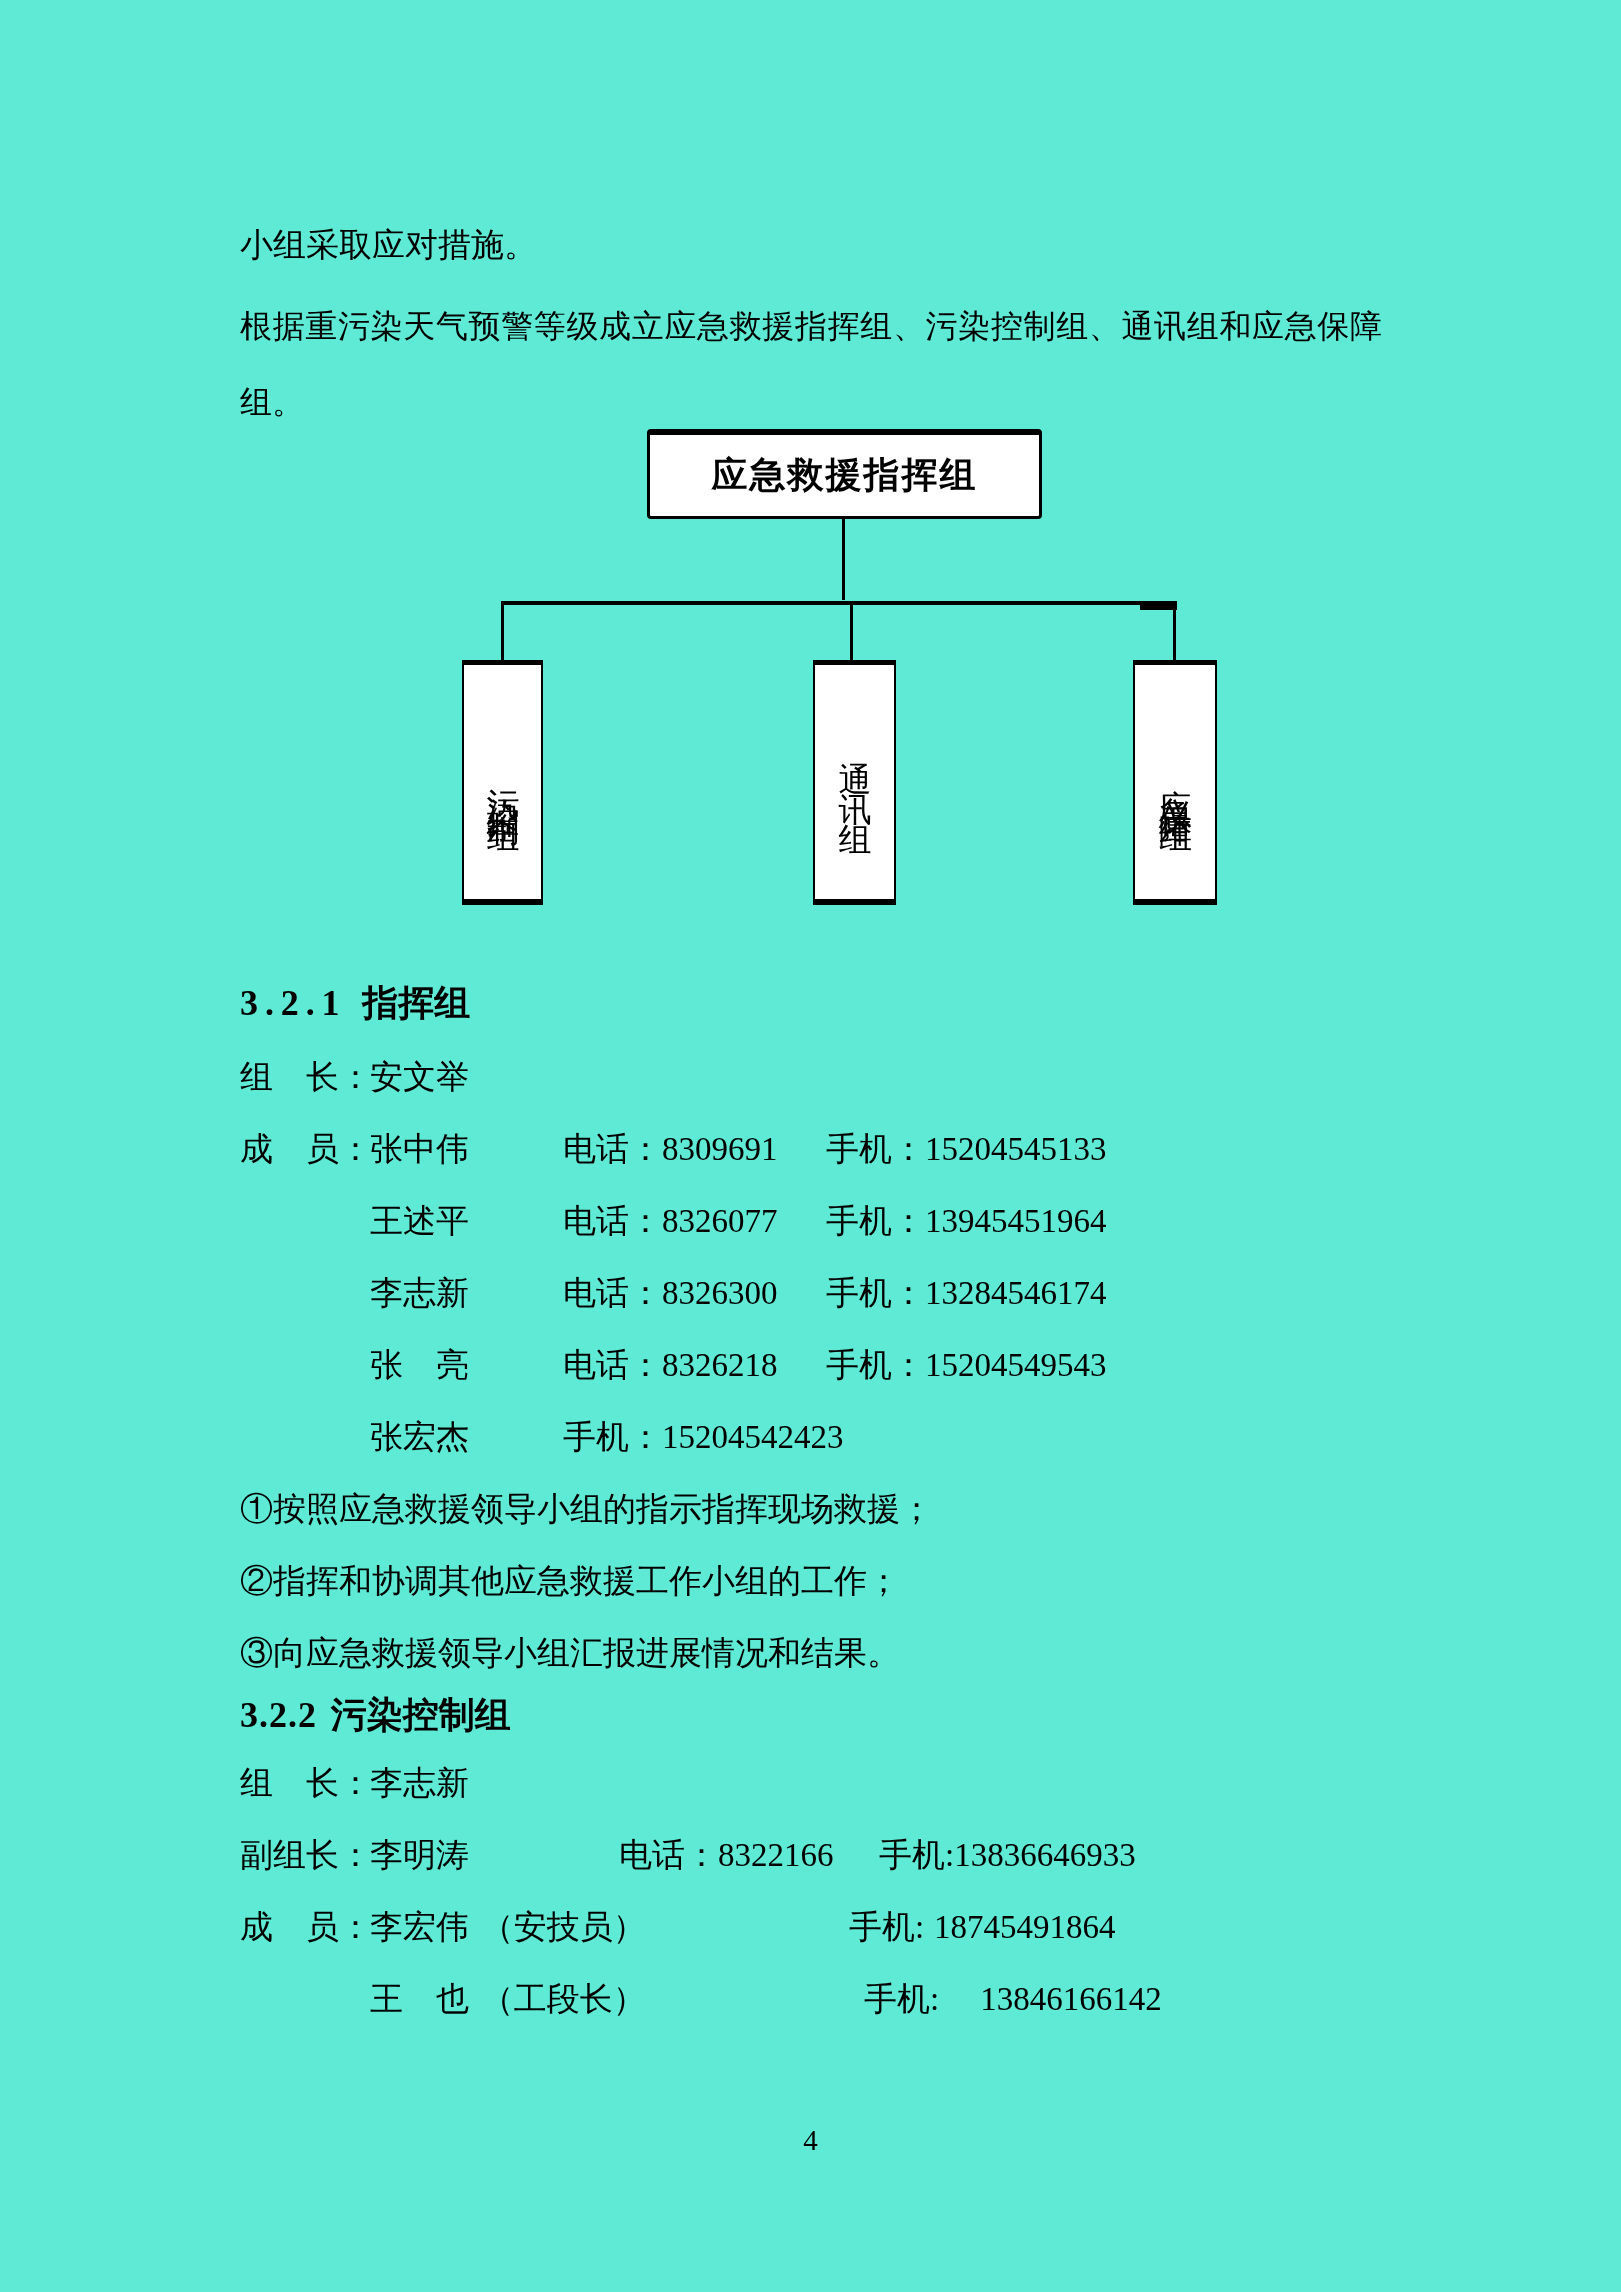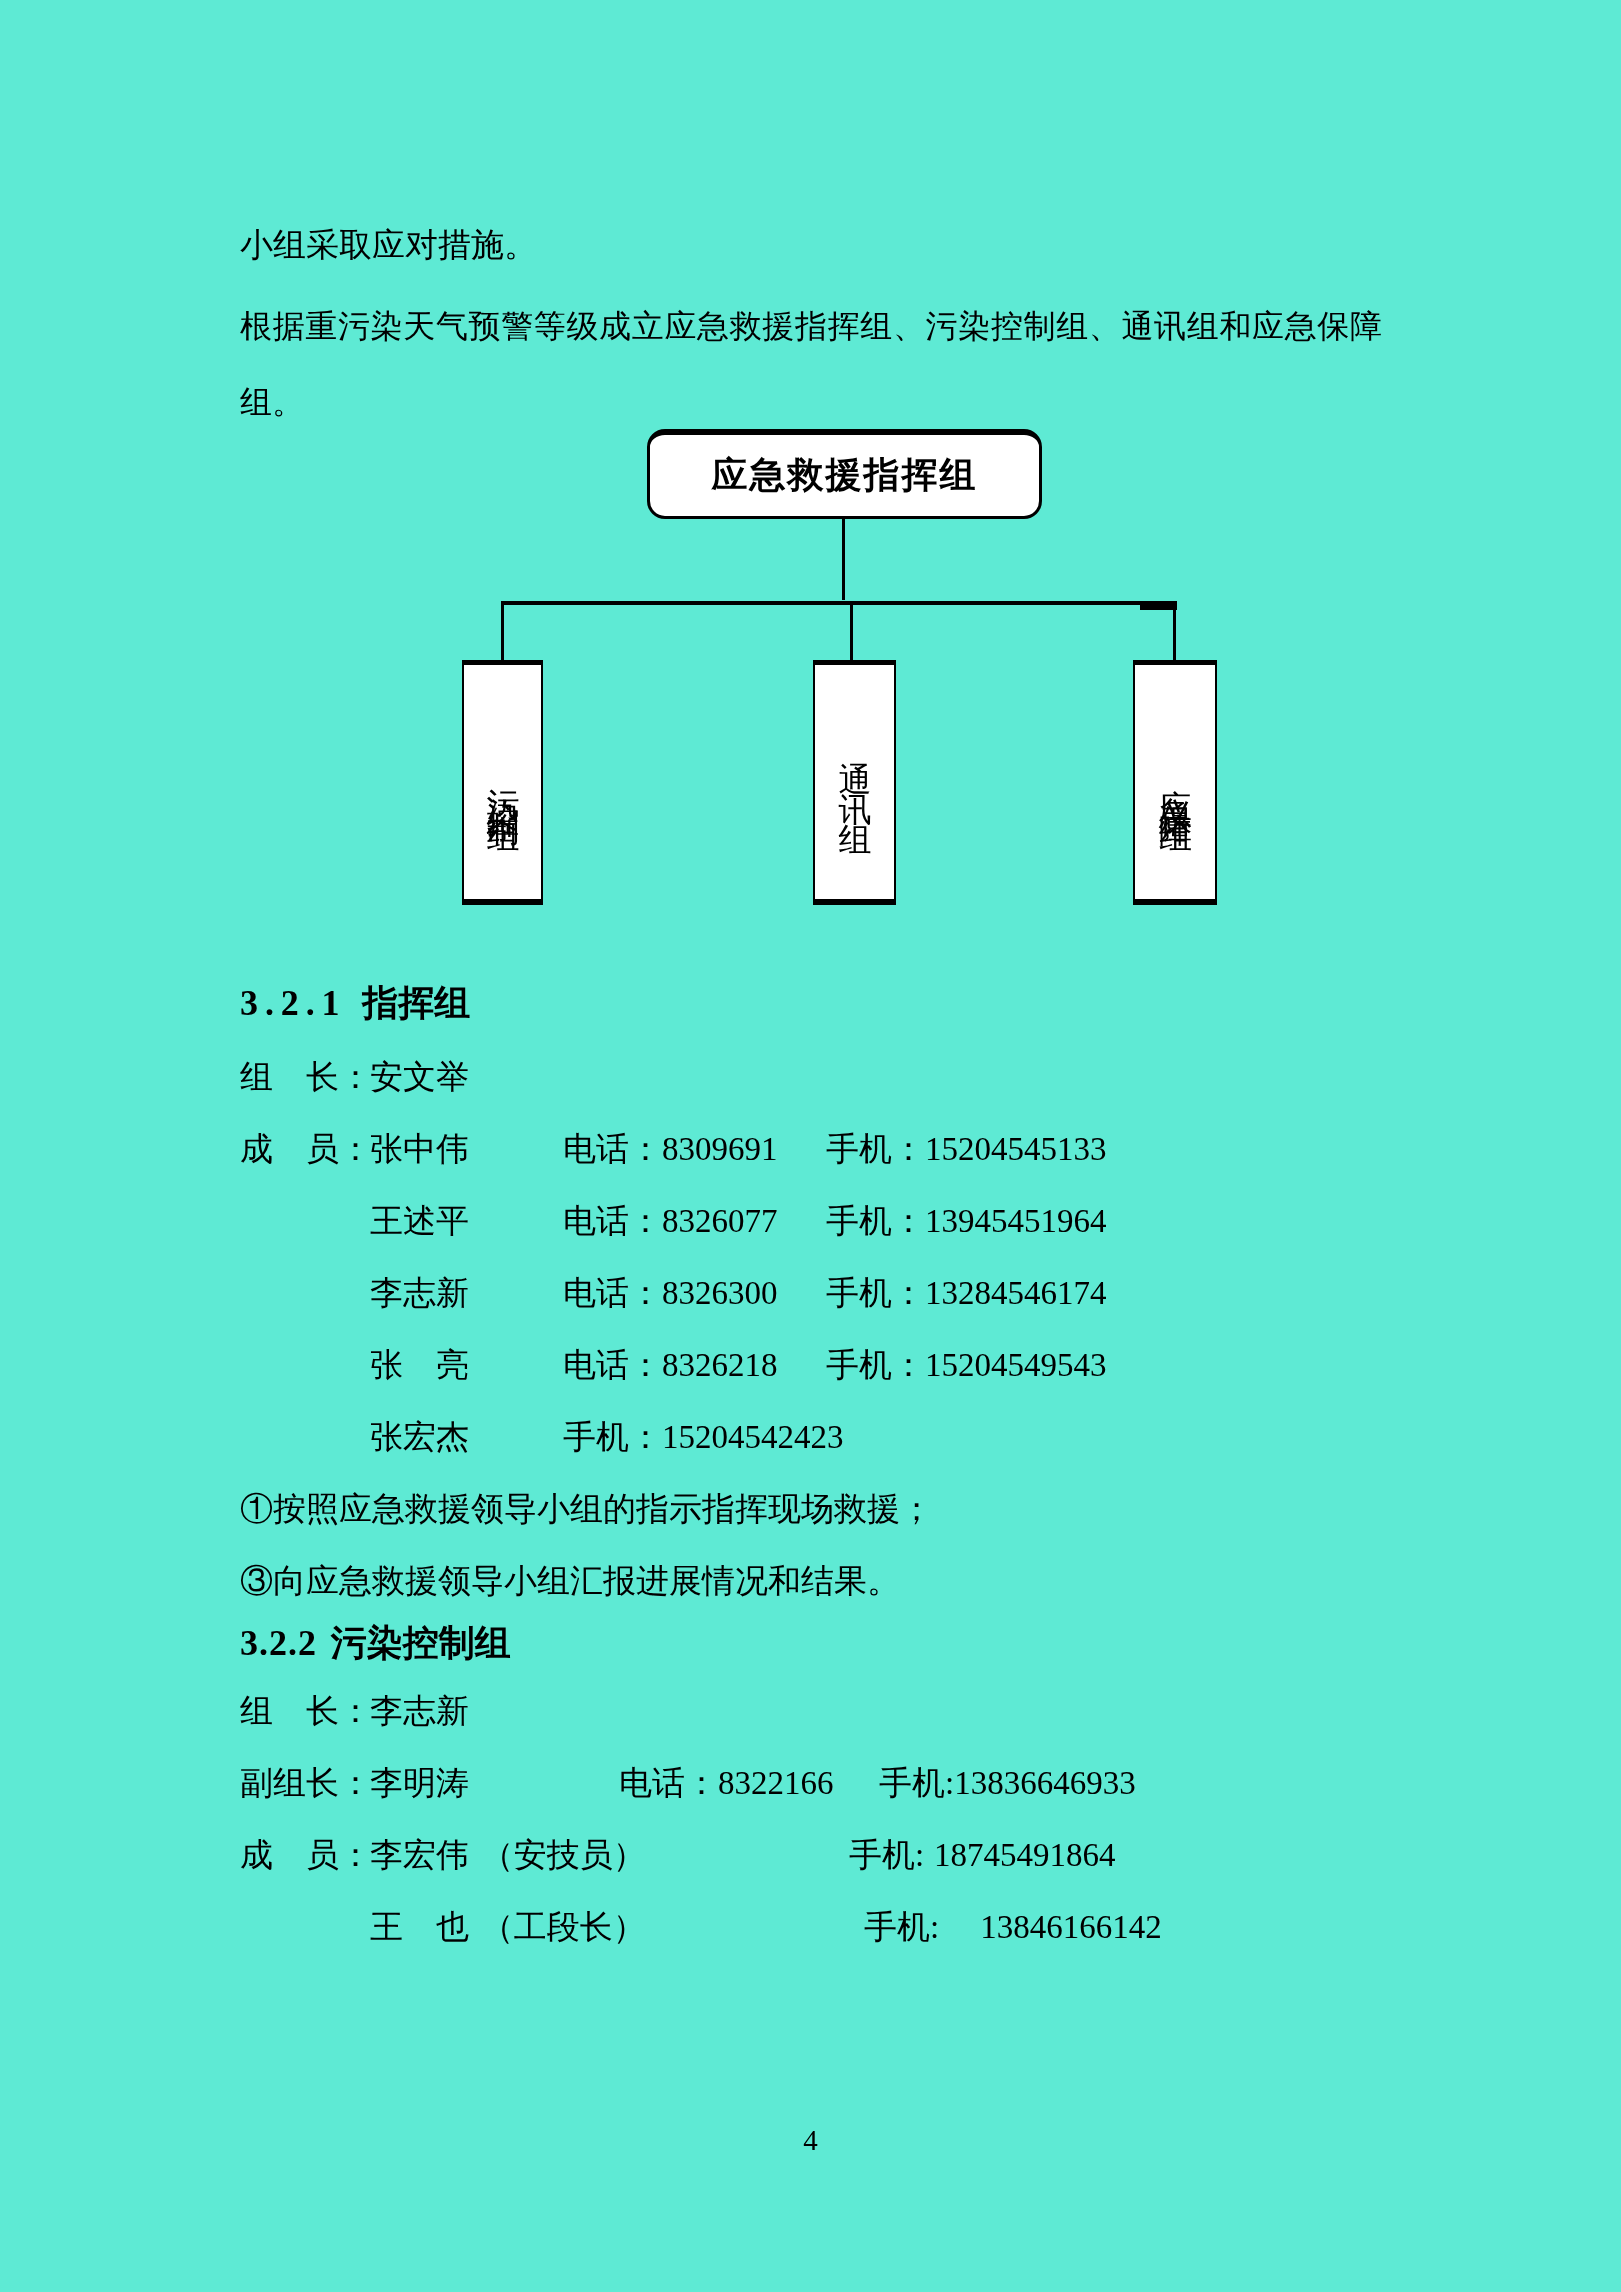--- a/index.html
+++ b/index.html
@@ -36,21 +36,21 @@
   .cn-d { width: 494px; flex: none; }
   .title-gap { margin-left: 11.8px; }
   .num-gap-sm { padding-left: 9.8px; }
   .num-gap-lg { padding-left: 41px; }
   .rows322 { margin-top: -5.9px; }
 
   
   .diagram { position: relative; margin-top: -10.8px; height: 476px; }
   .org-root {
     position: absolute; left: 407px; top: 0; width: 395px; height: 90px;
-    border: 3.9px solid #000; border-top-width: 6.9px; border-radius: 18px;
+    border: 3.9px solid #000; border-top-width: 6.9px; border-radius: 4px;
     display: flex; align-items: center; justify-content: center;
     font-size: 36px; font-weight: bold; letter-spacing: 2px;
     background: #fff;
   }
   .cline { position: absolute; background: #000; }
   .stem   { left: 602px; top: 90px;  width: 2.9px;  height: 81px; }
   .hbar   { left: 264px; top: 172px; width: 673px; height: 3.9px; }
   .hbar-tail { left: 900px; top: 175px; width: 37px; height: 5.9px; }
   .drop-l { left: 261px; top: 172px; width: 2.9px; height: 60px; }
   .drop-m { left: 610px; top: 172px; width: 2.9px; height: 60px; }
@@ -148,20 +148,23 @@
       <span class="cl"></span>
       <span class="cn">张宏杰</span>
       <span><span>手机：</span><span>15204542423</span></span>
     </div>
 
 
     <div class="row">
       <span>①按照应急救援领导小组的指示指挥现场救援；</span>
     </div>
     <div class="row">
+      <span>②指挥和协调其他应急救援工作小组的工作；</span>
+    </div>
+    <div class="row">
       <span>③向应急救援领导小组汇报进展情况和结果。</span>
     </div>
 
     <div class="heading h322">
       <span class="h-num-tight">3.2.2</span><span>污染控制组</span>
     </div>
 
     <div class="rows322">
       <div class="row">
         <span class="cl">组　长：</span>

